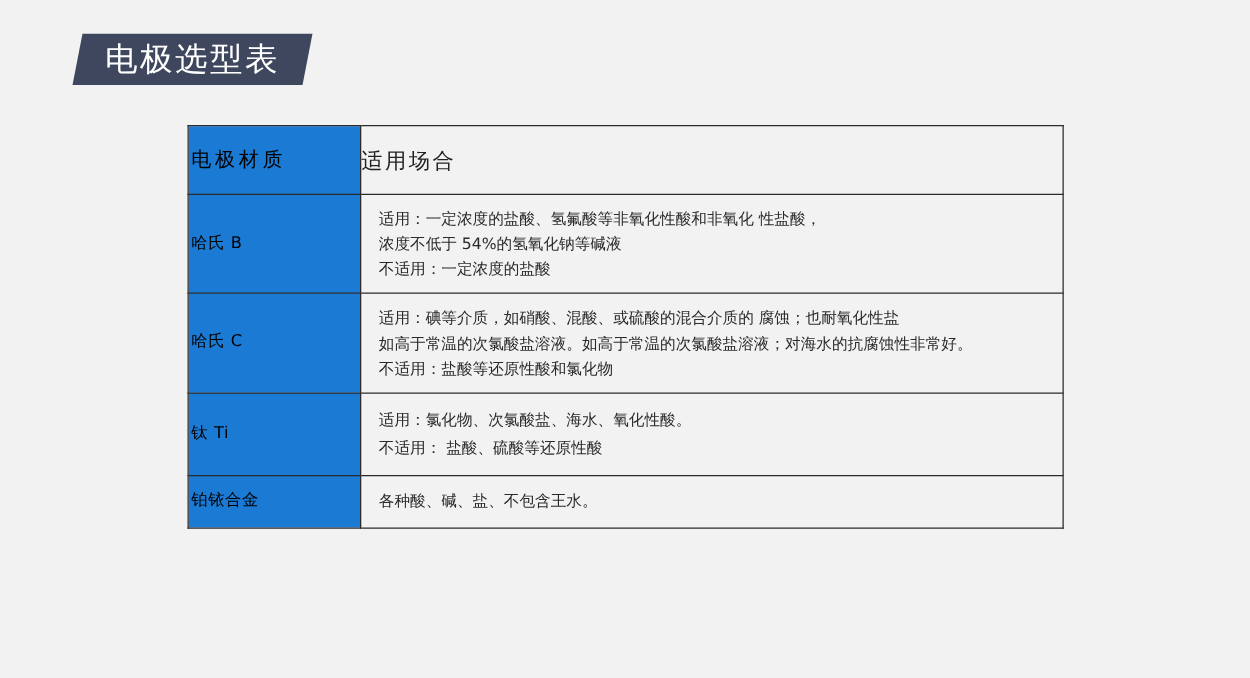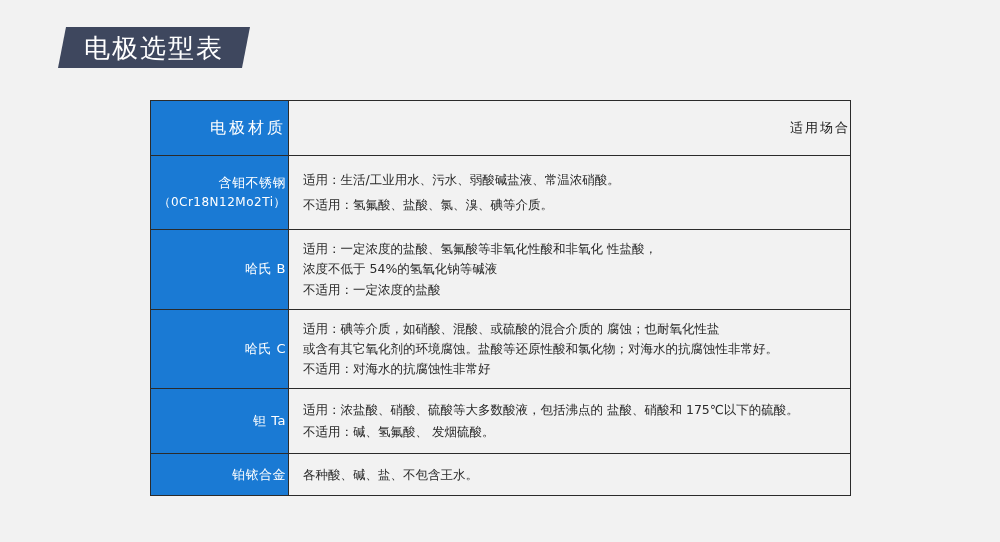--- a/index.html
+++ b/index.html
@@ -50,22 +50,22 @@
   .spec-table td {
     border: 1px solid #2b2b2b;
     vertical-align: middle;
     padding: 0;
   }
 
   
   .col-material {
     width: 133px;
     background: #1a7ad4;
-    color: #ffffff;
-    text-align: right;
+    color: #000000;
+    text-align: left;
     font-size: 13px;
     line-height: 1.55;
     padding: 6px 2px !important;
     letter-spacing: 0.5px;
   }
   .col-material .mat-main {
     display: block;
     white-space: nowrap;
   }
   .col-material .mat-sub {
@@ -76,22 +76,22 @@
 
   
   .hdr-material {
     font-size: 16px;
     letter-spacing: 3px;
     height: 42px;
   }
   .hdr-usage {
     background: #f2f2f2;
     color: #222222;
-    text-align: right;
-    font-size: 13px;
+    text-align: left;
+    font-size: 17px;
     letter-spacing: 2px;
     height: 42px;
   }
 
   
   .col-usage {
     background: #f2f2f2;
     color: #2a2a2a;
     font-size: 12.5px;
     line-height: 1.45;
@@ -128,63 +128,53 @@
 </div>
 
 <table class="spec-table">
   <tbody>
 
     <tr class="r-head">
       <td class="col-material hdr-material">电极材质</td>
       <td class="hdr-usage">适用场合</td>
     </tr>
 
-    <tr class="r-1">
-      <td class="col-material">
-        <span class="mat-main">含钼不锈钢</span>
-        <span class="mat-sub">（0Cr18N12Mo2Ti）</span>
-      </td>
-      <td class="col-usage usage-spaced">
-        <span class="line">适用：生活/工业用水、污水、弱酸碱盐液、常温浓硝酸。</span>
-        <span class="line">不适用：氢氟酸、盐酸、氯、溴、碘等介质。</span>
-      </td>
-    </tr>
 
     <tr class="r-2">
       <td class="col-material">
         <span class="mat-main">哈氏 B</span>
       </td>
       <td class="col-usage usage-tight">
         <span class="line">适用：一定浓度的盐酸、氢氟酸等非氧化性酸和非氧化 性盐酸，</span>
         <span class="line">浓度不低于 54%的氢氧化钠等碱液</span>
         <span class="line">不适用：一定浓度的盐酸</span>
       </td>
     </tr>
 
     <tr class="r-3">
       <td class="col-material">
         <span class="mat-main">哈氏 C</span>
       </td>
       <td class="col-usage usage-tight">
         <span class="line">适用：碘等介质，如硝酸、混酸、或硫酸的混合介质的 腐蚀；也耐氧化性盐</span>
-        <span class="line">或含有其它氧化剂的环境腐蚀。盐酸等还原性酸和氯化物；对海水的抗腐蚀性非常好。</span>
-        <span class="line">不适用：对海水的抗腐蚀性非常好</span>
+        <span class="line">如高于常温的次氯酸盐溶液。如高于常温的次氯酸盐溶液；对海水的抗腐蚀性非常好。</span>
+        <span class="line">不适用：盐酸等还原性酸和氯化物</span>
       </td>
     </tr>
 
-
-    <tr class="r-5">
+    <tr class="r-4">
       <td class="col-material">
-        <span class="mat-main">钽 Ta</span>
+        <span class="mat-main">钛 Ti</span>
       </td>
       <td class="col-usage usage-mid">
-        <span class="line">适用：浓盐酸、硝酸、硫酸等大多数酸液，包括沸点的 盐酸、硝酸和 175℃以下的硫酸。</span>
-        <span class="line">不适用：碱、氢氟酸、 发烟硫酸。</span>
+        <span class="line">适用：氯化物、次氯酸盐、海水、氧化性酸。</span>
+        <span class="line">不适用： 盐酸、硫酸等还原性酸</span>
       </td>
     </tr>
+
 
     <tr class="r-6">
       <td class="col-material">
         <span class="mat-main">铂铱合金</span>
       </td>
       <td class="col-usage">
         <span class="line">各种酸、碱、盐、不包含王水。</span>
       </td>
     </tr>
   </tbody>

